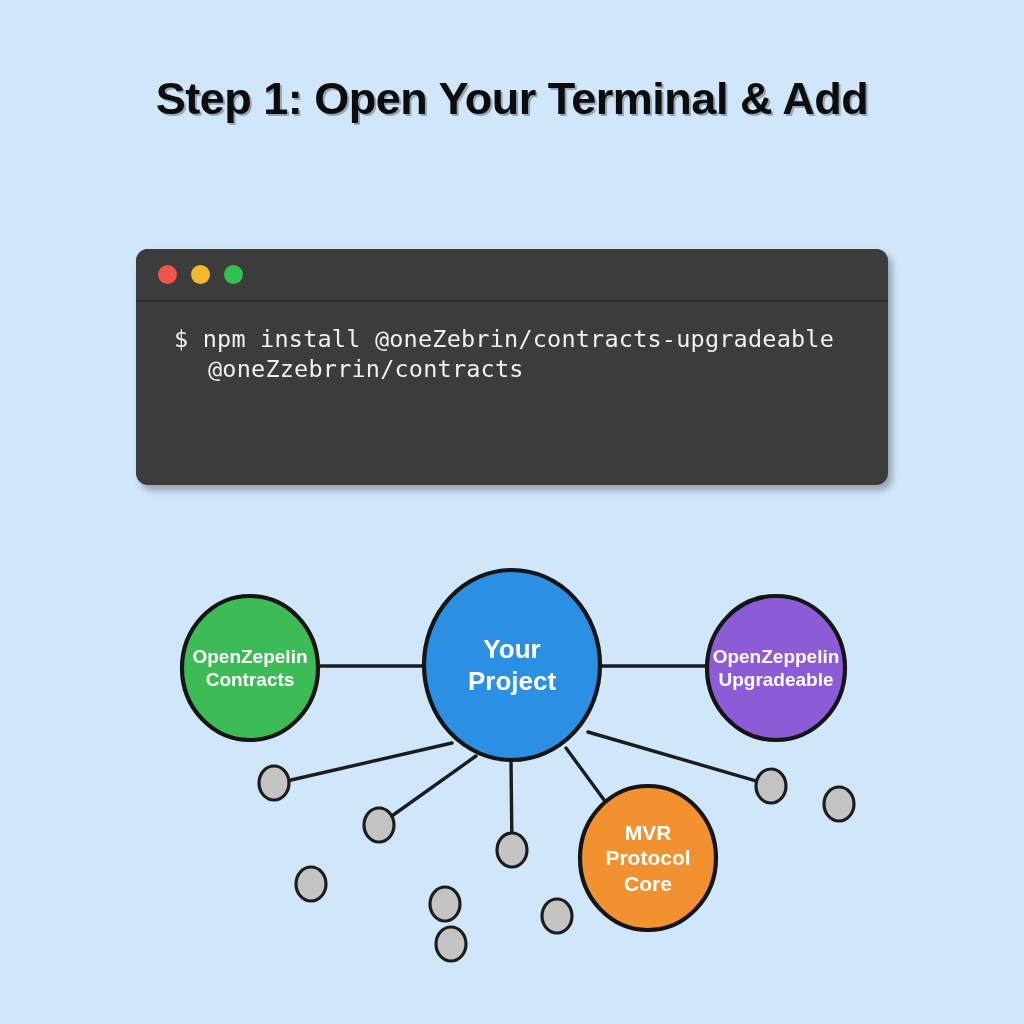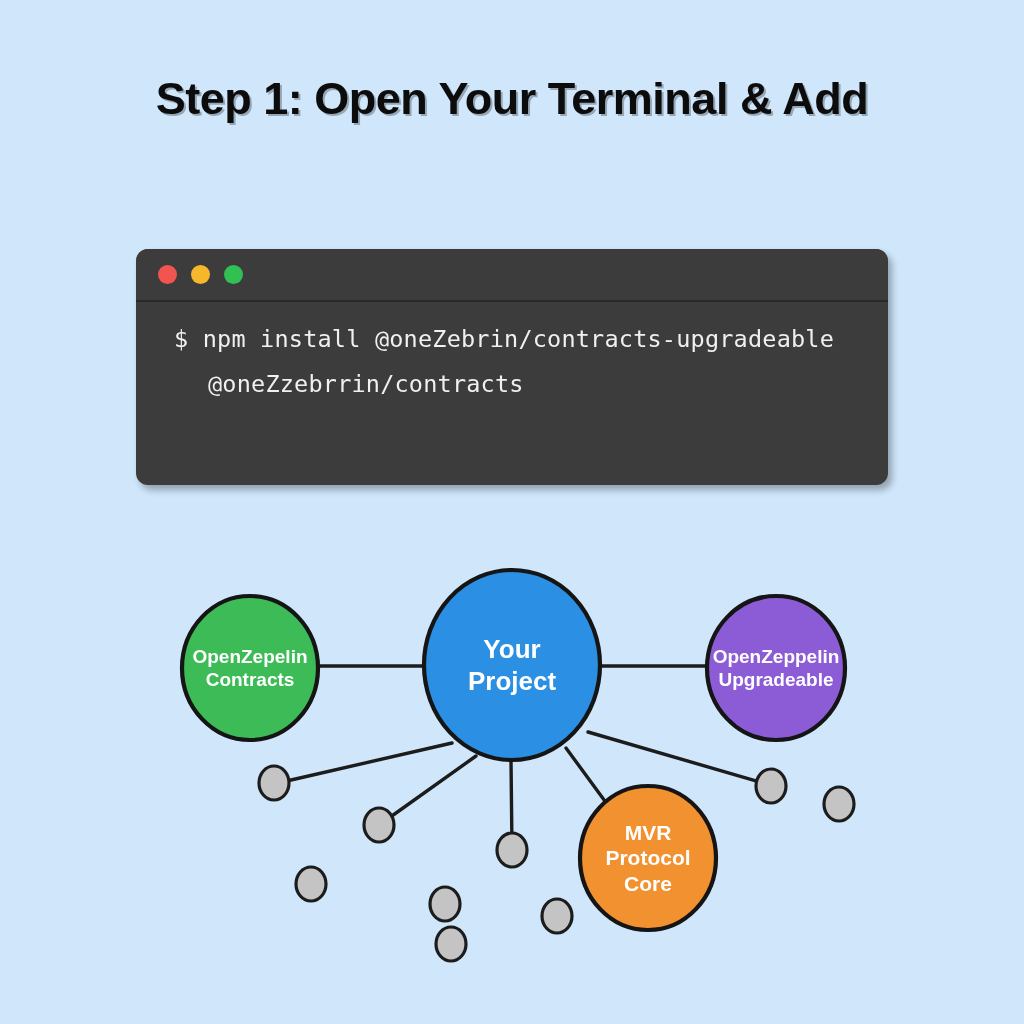--- a/index.html
+++ b/index.html
@@ -69,21 +69,21 @@
   #terminal-body {
     padding: 22px 0 0 38px;
     font-family: "DejaVu Sans Mono", "Liberation Mono", monospace;
     font-size: 23.5px;
     line-height: 30px;
     color: #f0f0f0;
     letter-spacing: 0.2px;
   }
   .term-line { white-space: pre; }
   .term-prompt { color: #f0f0f0; }
-  .term-indent { padding-left: 34px; margin-top: 15px; }
+  .term-indent { padding-left: 34px; }
 
   
   #diagram {
     position: absolute;
     left: 0;
     top: 540px;
     width: 1024px;
     height: 470px;
   }
   #diagram svg { display: block; }

